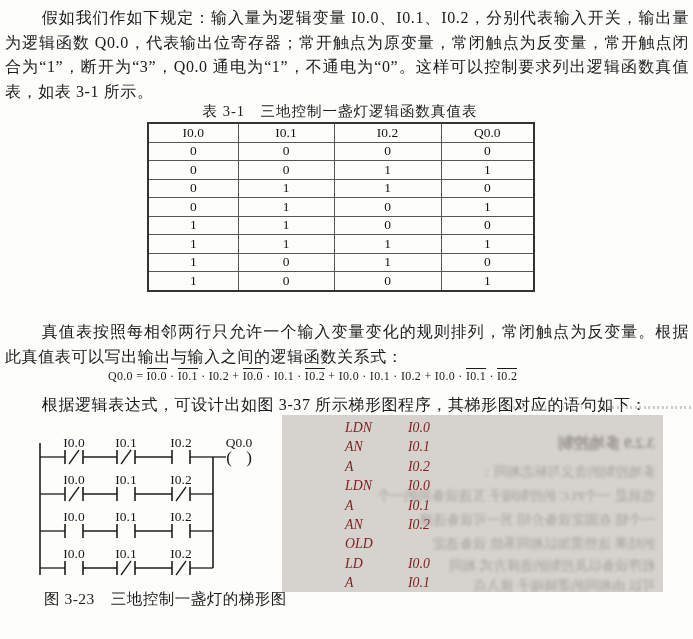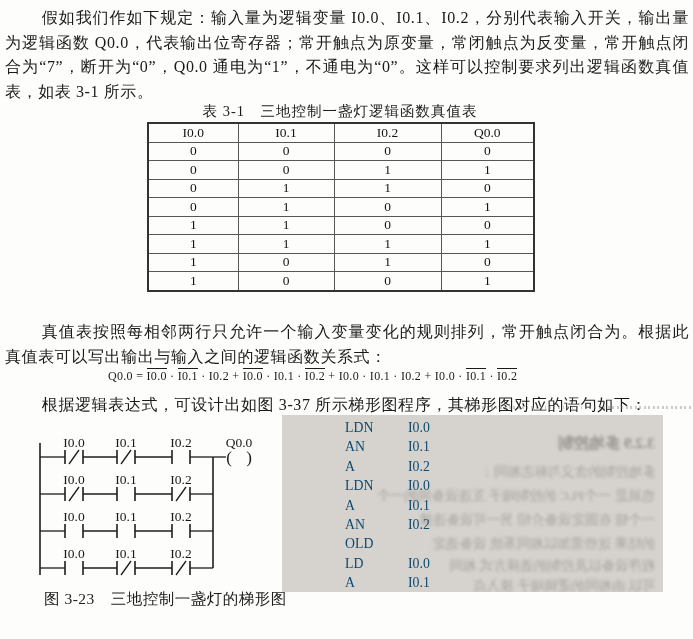--- a/index.html
+++ b/index.html
@@ -15,35 +15,35 @@
   .truth-table{position:absolute;top:122px;left:147px;width:386px;border-collapse:collapse;
         table-layout:fixed;border:2px solid #333;}
   .truth-table th,.truth-table td{border:1px solid #565656;height:17.5px;text-align:center;
         font-size:13.5px;font-weight:normal;padding:0;color:#141414;}
   .eq{position:absolute;top:369px;left:108px;font-size:12px;letter-spacing:0.3px;white-space:nowrap;}
   .eq .ov{border-top:1.4px solid #1a1a1a;}
   .ladder-wrap{position:absolute;left:0;top:423px;width:270px;height:160px;}
   .caption{position:absolute;top:589px;left:44px;font-size:15.5px;letter-spacing:0.5px;}
   .ghostbox{position:absolute;left:282px;top:415px;width:381px;height:177px;
         background:#d6d3cf;overflow:hidden;}
-  .code{position:absolute;left:63px;top:3px;font-size:13.8px;line-height:19.4px;color:#0c4a6e;}
+  .code{position:absolute;left:63px;top:3px;font-size:13.8px;line-height:19.4px;color:#7f1d1d;font-style:italic;}
   .code-line .op{display:inline-block;width:63px;}
   .ghost{position:absolute;right:8px;transform:scaleX(-1);filter:blur(1.6px);
         color:rgba(125,118,110,0.55);font-size:13.5px;white-space:nowrap;}
   .ghost.gh{font-size:15.5px;font-weight:bold;color:rgba(112,105,98,0.62);}
   .noise{position:absolute;top:406px;left:455px;width:237px;height:3px;opacity:.55;
         background:repeating-linear-gradient(90deg,rgba(130,124,118,.7) 0 1.5px,transparent 1.5px 4.5px);}
   svg text{font-family:"Liberation Serif","DejaVu Serif",serif;fill:#191919;}
 </style>
 </head>
 <body>
 
 <div class="page">
 
-  <div id="p1" class="para">假如我们作如下规定：输入量为逻辑变量 I0.0、I0.1、I0.2，分别代表输入开关，输出量为逻辑函数 Q0.0，代表输出位寄存器；常开触点为原变量，常闭触点为反变量，常开触点闭合为“7”，断开为“0”，Q0.0 通电为“1”，不通电为“0”。这样可以控制要求列出逻辑函数真值表，如表 3-1 所示。</div>
+  <div id="p1" class="para">假如我们作如下规定：输入量为逻辑变量 I0.0、I0.1、I0.2，分别代表输入开关，输出量为逻辑函数 Q0.0，代表输出位寄存器；常开触点为原变量，常闭触点为反变量，常开触点闭合为“1”，断开为“3”，Q0.0 通电为“1”，不通电为“0”。这样可以控制要求列出逻辑函数真值表，如表 3-1 所示。</div>
 
   <div class="tbl-title">表 3-1　三地控制一盏灯逻辑函数真值表</div>
 
   <table class="truth-table">
     <colgroup>
       <col style="width:90px">
         <col style="width:96px">
         <col style="width:107px">
         <col style="width:93px">
     </colgroup>
@@ -100,21 +100,21 @@
         </tr>
         <tr>
           <td>1</td>
           <td>0</td>
           <td>0</td>
           <td>1</td>
         </tr>
       </tbody>
   </table>
 
-  <div id="p2" class="para">真值表按照每相邻两行只允许一个输入变量变化的规则排列，常开触点闭合为。根据此真值表可以写出输出与输入之间的逻辑函数关系式：</div>
+  <div id="p2" class="para">真值表按照每相邻两行只允许一个输入变量变化的规则排列，常闭触点为反变量。根据此真值表可以写出输出与输入之间的逻辑函数关系式：</div>
 
   <div class="eq"><span>Q0.0 = </span><span class="ov">I0.0</span><span> · </span><span class="ov">I0.1</span><span> · </span><span>I0.2</span><span> + </span><span class="ov">I0.0</span><span> · </span><span>I0.1</span><span> · </span><span class="ov">I0.2</span><span> + </span><span>I0.0</span><span> · </span><span>I0.1</span><span> · </span><span>I0.2</span><span> + </span><span>I0.0</span><span> · </span><span class="ov">I0.1</span><span> · </span><span class="ov">I0.2</span></div>
 
   <div id="p3" class="para">根据逻辑表达式，可设计出如图 3-37 所示梯形图程序，其梯形图对应的语句如下：</div>
 
   <div class="ladder-wrap">
     <svg width="270" height="160" viewBox="0 0 270 160">
         <line x1="40" y1="20" x2="40" y2="152" stroke="#1d1d1d" stroke-width="1.6"></line>
         <line x1="213" y1="34" x2="213" y2="145" stroke="#1d1d1d" stroke-width="1.6"></line>
         <line x1="40" y1="34" x2="65" y2="34" stroke="#1d1d1d" stroke-width="1.3"></line>

